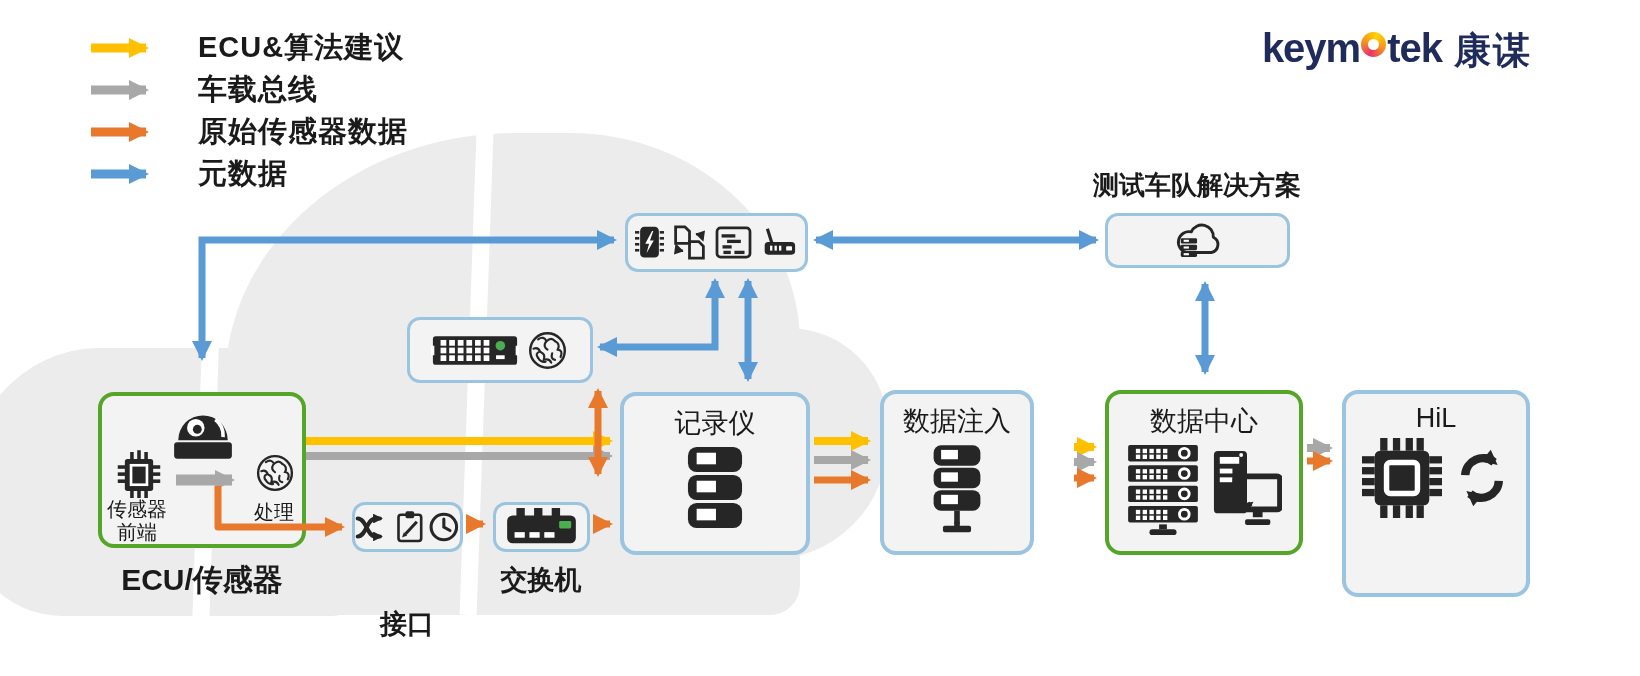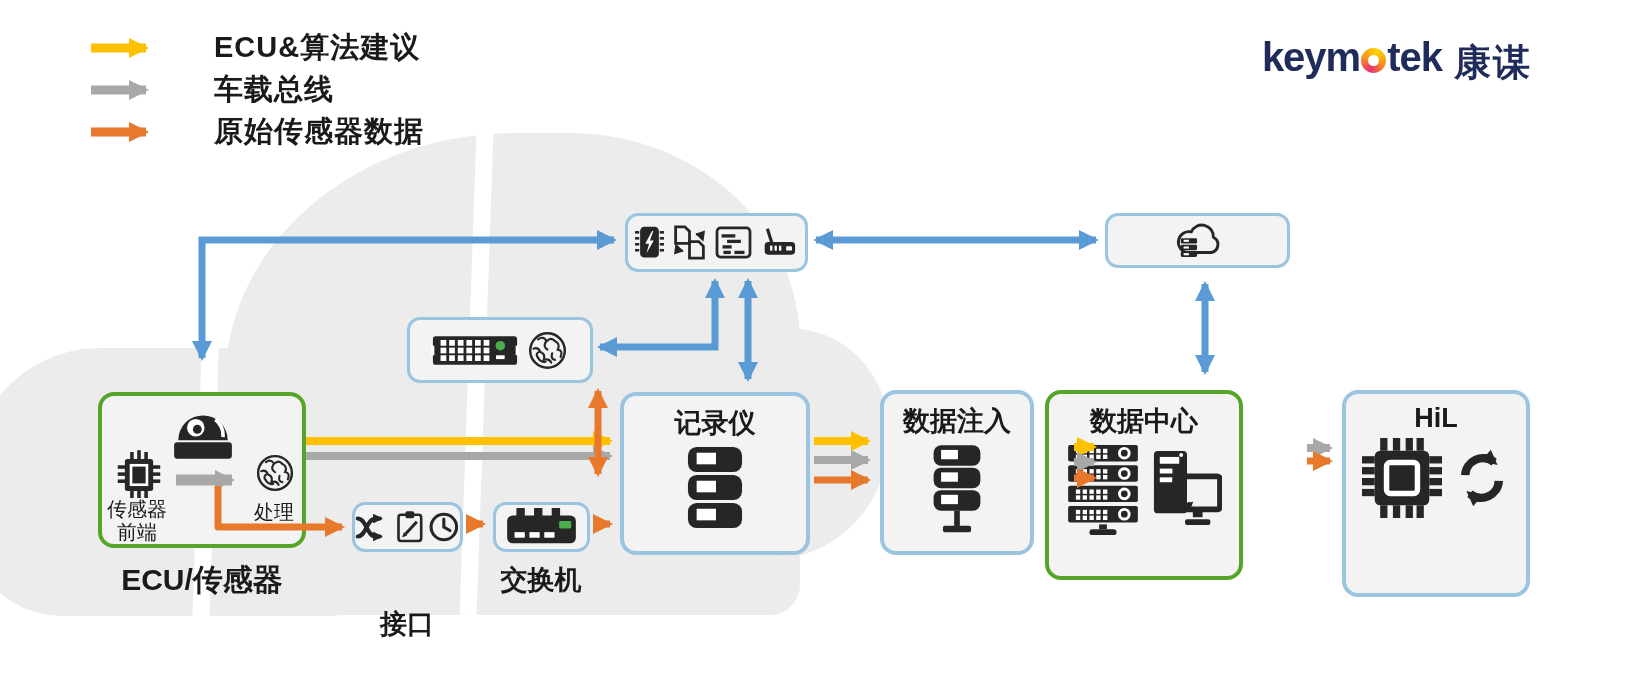--- a/index.html
+++ b/index.html
@@ -12,40 +12,40 @@
   .blob-cabin{left:225px;top:133px;width:575px;height:482px;
     border-radius:290px 230px 30px 50px / 250px 210px 30px 50px;}
   .blob-rear{left:690px;top:328px;width:198px;height:232px;
     border-radius:30px 100px 120px 30px;}
   .stripe{position:absolute;width:17px;background:#fff;z-index:2;}
   .stripe-a{left:200px;top:180px;height:438px;transform:rotate(2deg);}
   .stripe-b{left:468px;top:133px;height:482px;transform:rotate(2deg);}
 
   
   .legend{position:absolute;left:88px;top:27px;z-index:40;display:flex;flex-direction:column;}
-  .legend-row{display:flex;align-items:center;gap:40px;height:42px;}
+  .legend-row{display:flex;align-items:center;gap:24px;height:42px;}
   .legend-row span{font-size:29px;font-weight:700;letter-spacing:1px;}
 
   
-  .logo{position:absolute;right:108px;top:26px;z-index:40;display:flex;align-items:center;
+  .logo{position:absolute;right:108px;top:26px;z-index:40;display:flex;align-items:flex-start;
         font-weight:700;font-size:40px;color:var(--navy);letter-spacing:-1px;}
   .logo-ring{position:relative;display:inline-block;width:25px;height:25px;border-radius:50%;
         margin:6px 1px 0 1px;
         background:conic-gradient(from 200deg,#e8336e,#f7941d,#ffd400,#f7941d,#e8336e);}
   .logo-ring::after{content:'';position:absolute;inset:7px;background:#fff;border-radius:50%;}
-  .logo-cn{margin-left:12px;font-size:37px;letter-spacing:2px;margin-top:12px;}
+  .logo-cn{margin-left:12px;font-size:37px;letter-spacing:2px;}
 
   
   .node{position:absolute;box-sizing:border-box;background:var(--box_fill);
         border:4px solid var(--box_border);border-radius:16px;z-index:20;
         display:flex;align-items:center;justify-content:center;gap:7px;}
   .node.small{border-radius:13px;border-width:3.5px;}
   .node.green{border-color:var(--green);}
   .node.col{flex-direction:column;justify-content:flex-start;padding-top:9px;gap:4px;}
-  .inlabel{font-size:27px;font-weight:700;}
+  .inlabel{font-size:27px;font-weight:400;}
   .iconrow{display:flex;align-items:center;justify-content:center;gap:12px;}
 
   
   .nlabel{position:absolute;z-index:40;text-align:center;font-weight:700;font-size:27px;}
   .slabel{position:absolute;z-index:40;text-align:center;font-weight:400;font-size:20px;line-height:23px;}
 
   
   .flows{position:absolute;left:0;top:0;z-index:30;pointer-events:none;}
   .flows path{fill:none;}
   .s-b{stroke:var(--blue);stroke-width:7px;}
@@ -102,29 +102,36 @@
           <path d="M3 15 H58" style="stroke:var(--gray);stroke-width:9" fill="none" marker-end="url(#ah-gray)"></path>
         </svg>
       <span>车载总线</span>
     </div>
     <div class="legend-row">
       <svg width="86" height="30">
           <path d="M3 15 H58" style="stroke:var(--orange);stroke-width:9" fill="none" marker-end="url(#ah-orange)"></path>
         </svg>
       <span>原始传感器数据</span>
     </div>
+    <div class="legend-row">
+      <svg width="86" height="30">
+          <path d="M3 15 H58" style="stroke:var(--blue);stroke-width:9" fill="none" marker-end="url(#ah-blue)"></path>
+        </svg>
+      <span>元数据</span>
+    </div>
   </div>
 
   <div class="logo">
     <span>keym</span>
       <span class="logo-ring"></span>
       <span>tek</span>
     <span class="logo-cn">康谋</span>
   </div>
 
+  <div class="nlabel" style="left:1047px;top:168px;width:300px;font-size:26px;">测试车队解决方案</div>
   <div class="nlabel" style="left:52px;top:560px;width:300px;font-size:30px;">ECU/传感器</div>
   <div class="nlabel" style="left:347px;top:562px;width:120px;margin-top:44px;">接口</div>
   <div class="nlabel" style="left:481px;top:562px;width:120px;">交换机</div>
 
   <div class="node small" style="left:625px;top:213px;width:183px;height:59px;">
     <svg viewBox="0 0 34 40" width="29" height="36">
       <g class="ik">
           <rect x="0" y="6" width="5" height="3"></rect>
           <rect x="0" y="13" width="5" height="3"></rect>
           <rect x="0" y="20" width="5" height="3"></rect>
@@ -332,21 +339,21 @@
           <rect x="16" y="88" width="30" height="7" rx="2"></rect>
       </g>
       <g fill="#fff">
           <rect x="14" y="7" width="18" height="10"></rect>
           <rect x="14" y="31" width="18" height="10"></rect>
           <rect x="14" y="55" width="18" height="10"></rect>
         </g>
     </svg>
   </div>
 
-  <div class="node col green" style="left:1045px;top:390px;width:198px;height:190px;">
+  <div class="node col green" style="left:1105px;top:390px;width:198px;height:165px;">
     <div class="inlabel">数据中心</div>
     <div class="iconrow">
       <svg viewBox="0 0 76 96" width="74" height="93">
         <g class="ik">
             <rect x="2" y="2" width="72" height="17" rx="2"></rect>
             <rect x="2" y="23" width="72" height="17" rx="2"></rect>
             <rect x="2" y="44" width="72" height="17" rx="2"></rect>
             <rect x="2" y="65" width="72" height="17" rx="2"></rect>
           <rect x="34" y="84" width="8" height="5"></rect>
             <rect x="24" y="89" width="28" height="6" rx="3"></rect>

